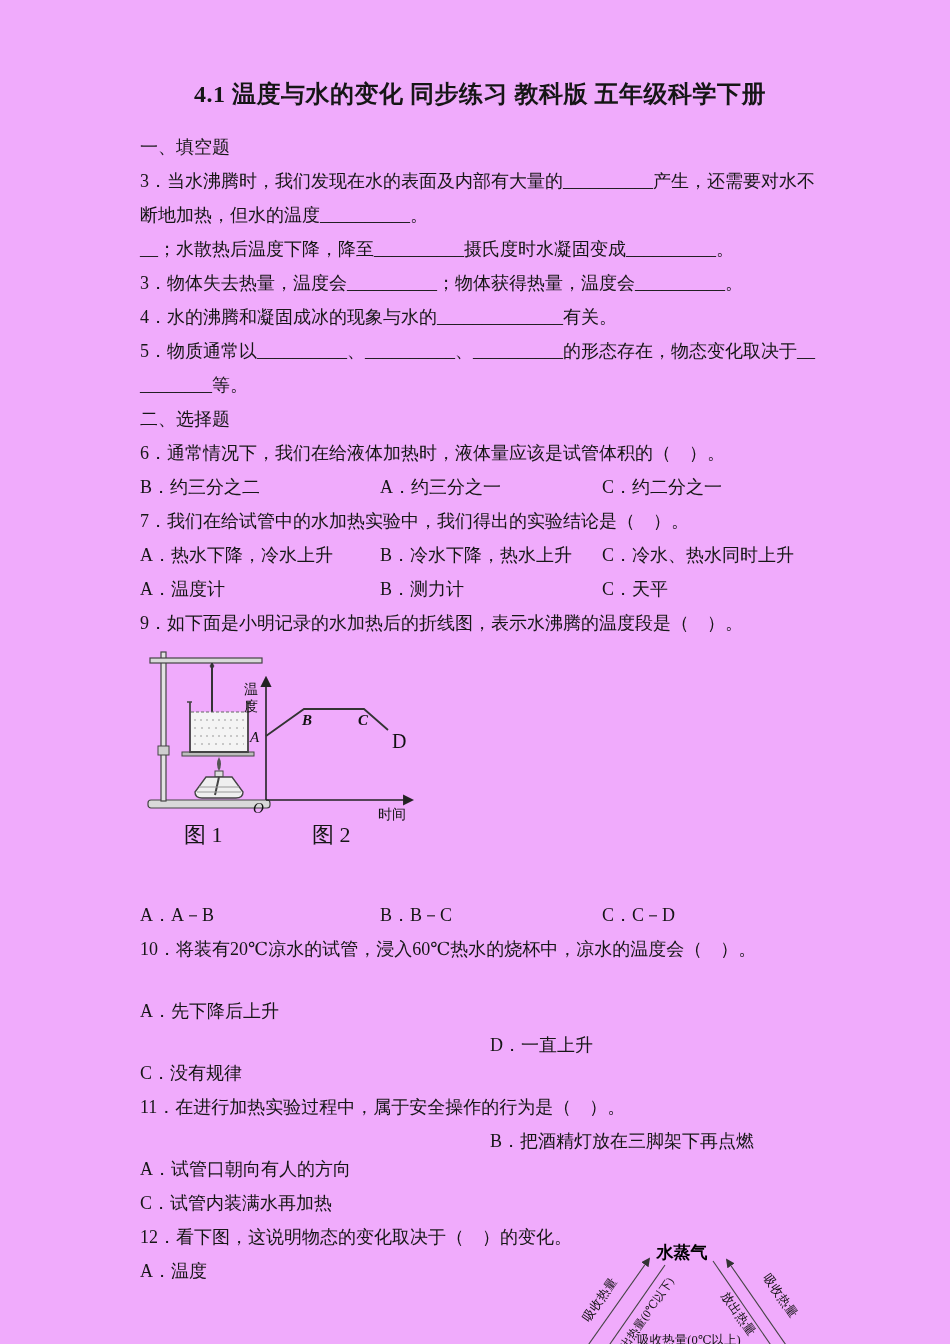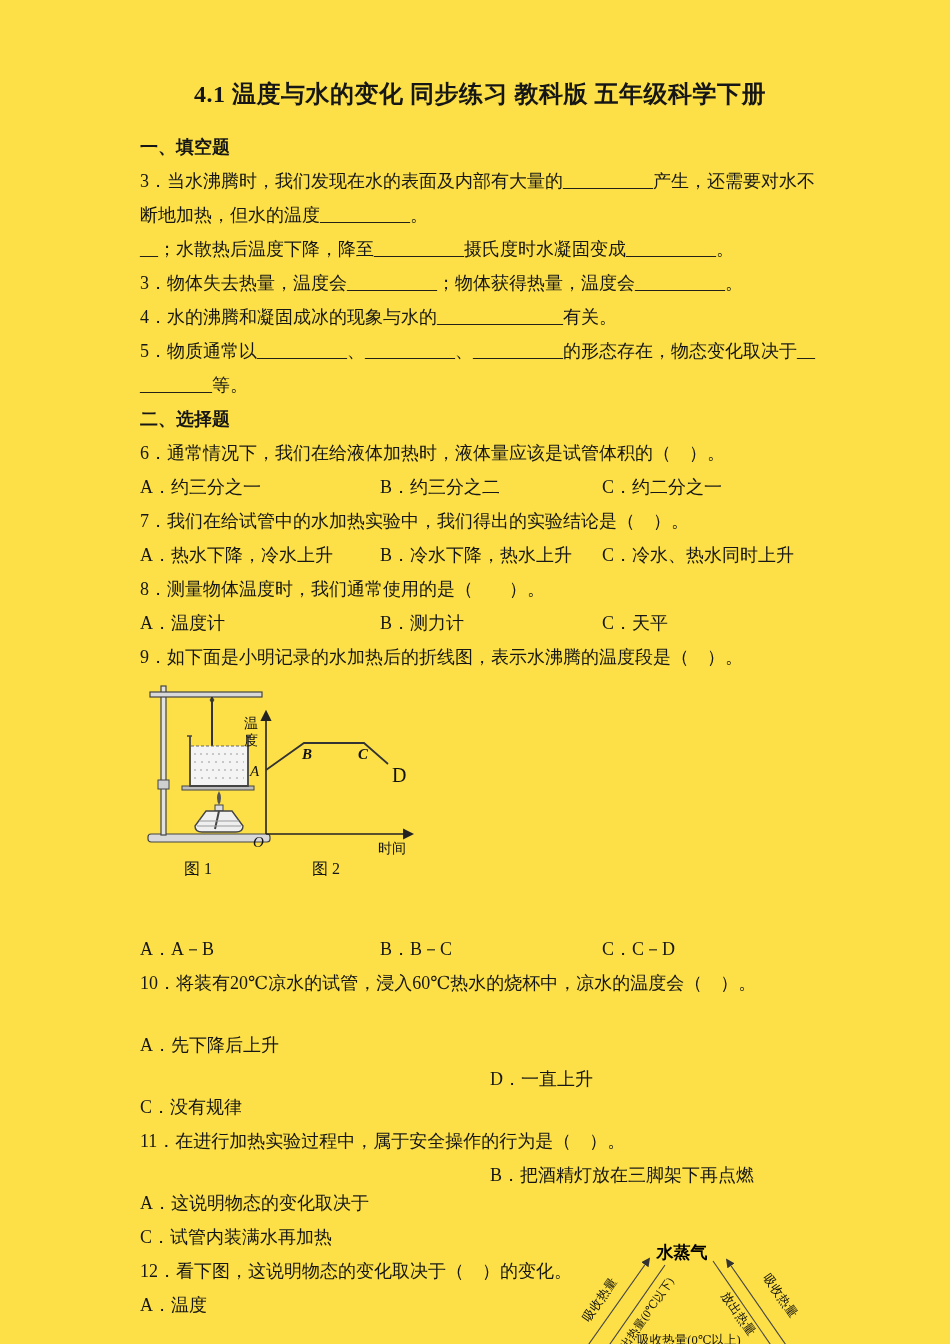--- a/index.html
+++ b/index.html
@@ -1,35 +1,35 @@
 <!DOCTYPE html>
 <html><head>
 <meta charset="utf-8">
 <style>
   html,body{margin:0;padding:0;background:#888;}
   .page{
-    position:relative;width:950px;height:1344px;margin:0 auto;background:#fde047;
+    position:relative;width:950px;height:1344px;margin:0 auto;background:#f0abfc;
     overflow:hidden;font-family:"Liberation Serif","DejaVu Serif",serif;
     font-size:18px;color:#161616;
   }
   .content{padding:78px 130px 0 140px;}
   .title{
     text-align:center;font-weight:bold;font-size:24px;letter-spacing:.5px;
     white-space:nowrap;margin:0 0 20px 0;
   }
-  .sec{font-weight:bold;line-height:34px;white-space:nowrap;}
+  .sec{font-weight:normal;line-height:34px;white-space:nowrap;}
   .line{line-height:34px;white-space:nowrap;}
   .opts{display:flex;line-height:34px;white-space:nowrap;}
   .opts3 span:nth-child(1){display:inline-block;width:240px;}
   .opts3 span:nth-child(2){display:inline-block;width:222px;}
   .opts2 span:nth-child(1){display:inline-block;width:350px;margin-top:28px;}
   .figrow{position:relative;height:252px;margin:4px 0 2px 0;}
   .fig1{position:absolute;left:6px;top:2px;}
   .fig2{position:absolute;left:96px;top:20px;}
-  .figcap{position:absolute;top:176px;font-size:16px;line-height:30px;white-space:nowrap;}
+  .figcap{position:absolute;top:176px;font-size:22px;line-height:30px;white-space:nowrap;}
   .figcap.c1{left:44px;}
   .figcap.c2{left:172px;}
   .statediag{position:absolute;left:565px;top:1232px;width:385px;height:140px;}
   svg text{font-family:"Liberation Serif","DejaVu Serif",serif;}
 </style>
 </head>
 <body>
 
 <div class="page">
   <div class="content">
@@ -42,33 +42,32 @@
     <div class="line">__；水散热后温度下降，降至__________摄氏度时水凝固变成__________。</div>
     <div class="line">3．物体失去热量，温度会__________；物体获得热量，温度会__________。</div>
     <div class="line">4．水的沸腾和凝固成冰的现象与水的______________有关。</div>
     <div class="line">5．物质通常以__________、__________、__________的形态存在，物态变化取决于__</div>
     <div class="line">________等。</div>
 
     <div class="sec">二、选择题</div>
 
     <div class="line">6．通常情况下，我们在给液体加热时，液体量应该是试管体积的（　）。</div>
     <div class="opts opts3">
+      <span>B．约三分之二</span>
       <span>A．约三分之一</span>
-      <span>B．约三分之二</span>
       <span>C．约二分之一</span>
     </div>
 
     <div class="line">7．我们在给试管中的水加热实验中，我们得出的实验结论是（　）。</div>
     <div class="opts opts3">
       <span>A．热水下降，冷水上升</span>
       <span>B．冷水下降，热水上升</span>
       <span>C．冷水、热水同时上升</span>
     </div>
 
-    <div class="line">8．测量物体温度时，我们通常使用的是（　　）。</div>
     <div class="opts opts3">
       <span>A．温度计</span>
       <span>B．测力计</span>
       <span>C．天平</span>
     </div>
 
     <div class="line">9．如下面是小明记录的水加热后的折线图，表示水沸腾的温度段是（　）。</div>
 
     <div class="figrow">
 
@@ -143,21 +142,21 @@
     <div class="opts opts2">
       <span>A．先下降后上升</span>
     </div>
     <div class="opts opts2">
       <span>C．没有规律</span>
       <span>D．一直上升</span>
     </div>
 
     <div class="line">11．在进行加热实验过程中，属于安全操作的行为是（　）。</div>
     <div class="opts opts2">
-      <span>A．这说明物态的变化取决于</span>
+      <span>A．试管口朝向有人的方向</span>
       <span>B．把酒精灯放在三脚架下再点燃</span>
     </div>
     <div class="line">C．试管内装满水再加热</div>
 
     <div class="line">12．看下图，这说明物态的变化取决于（　）的变化。</div>
     <div class="line">A．温度</div>
 
   </div>
 
   <svg class="statediag" width="385" height="140" viewBox="0 0 385 140">

